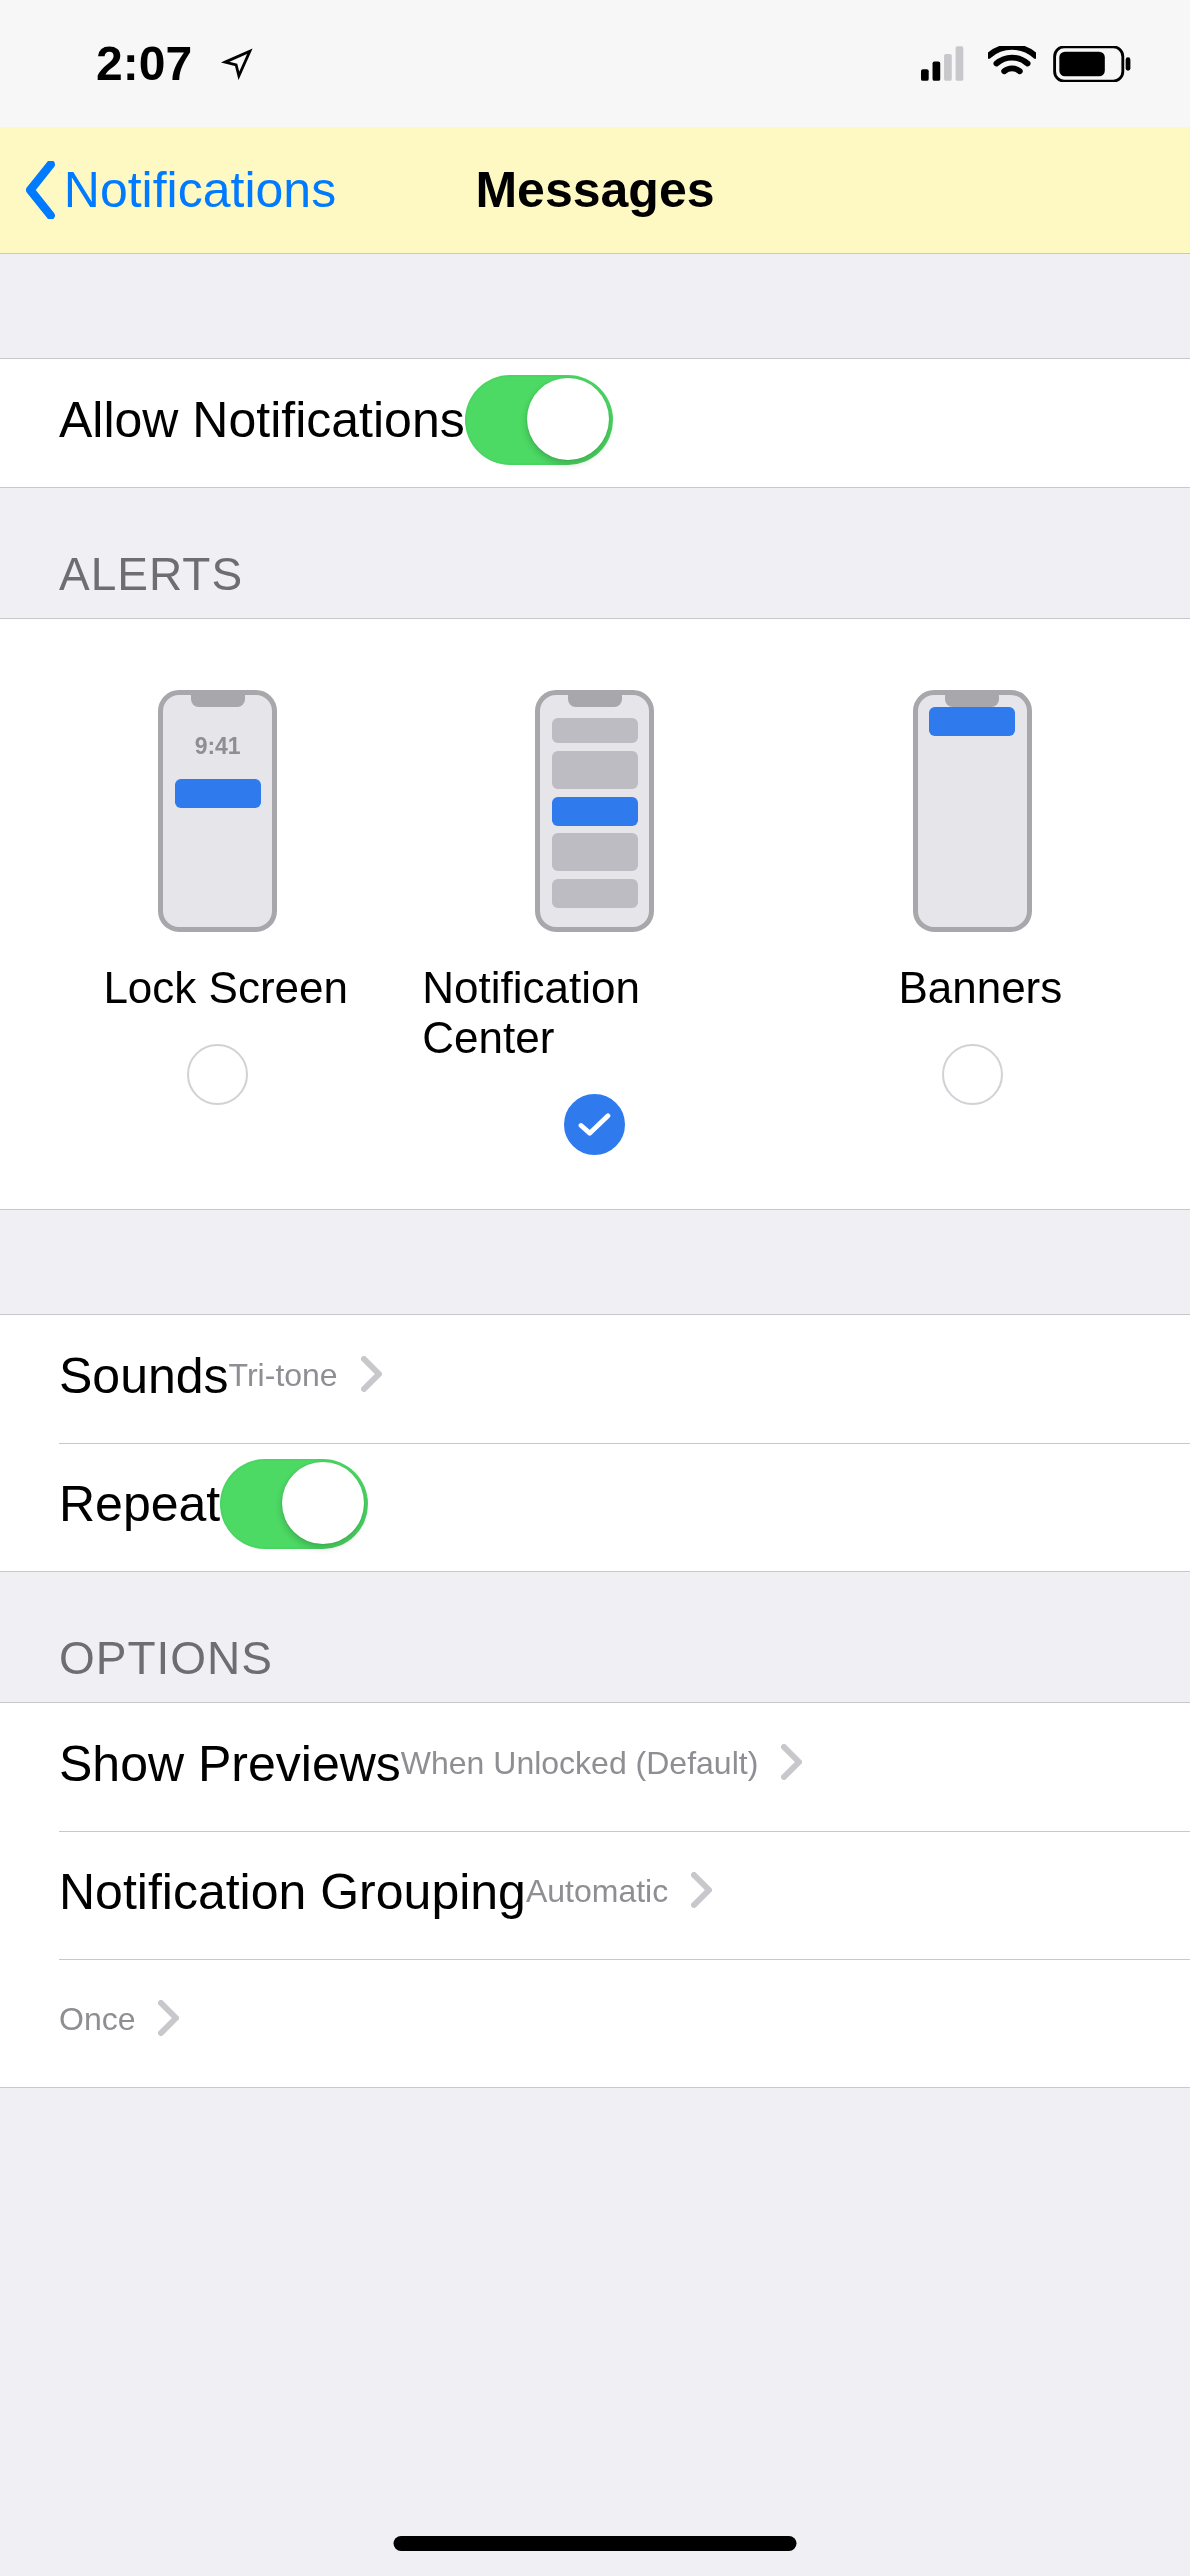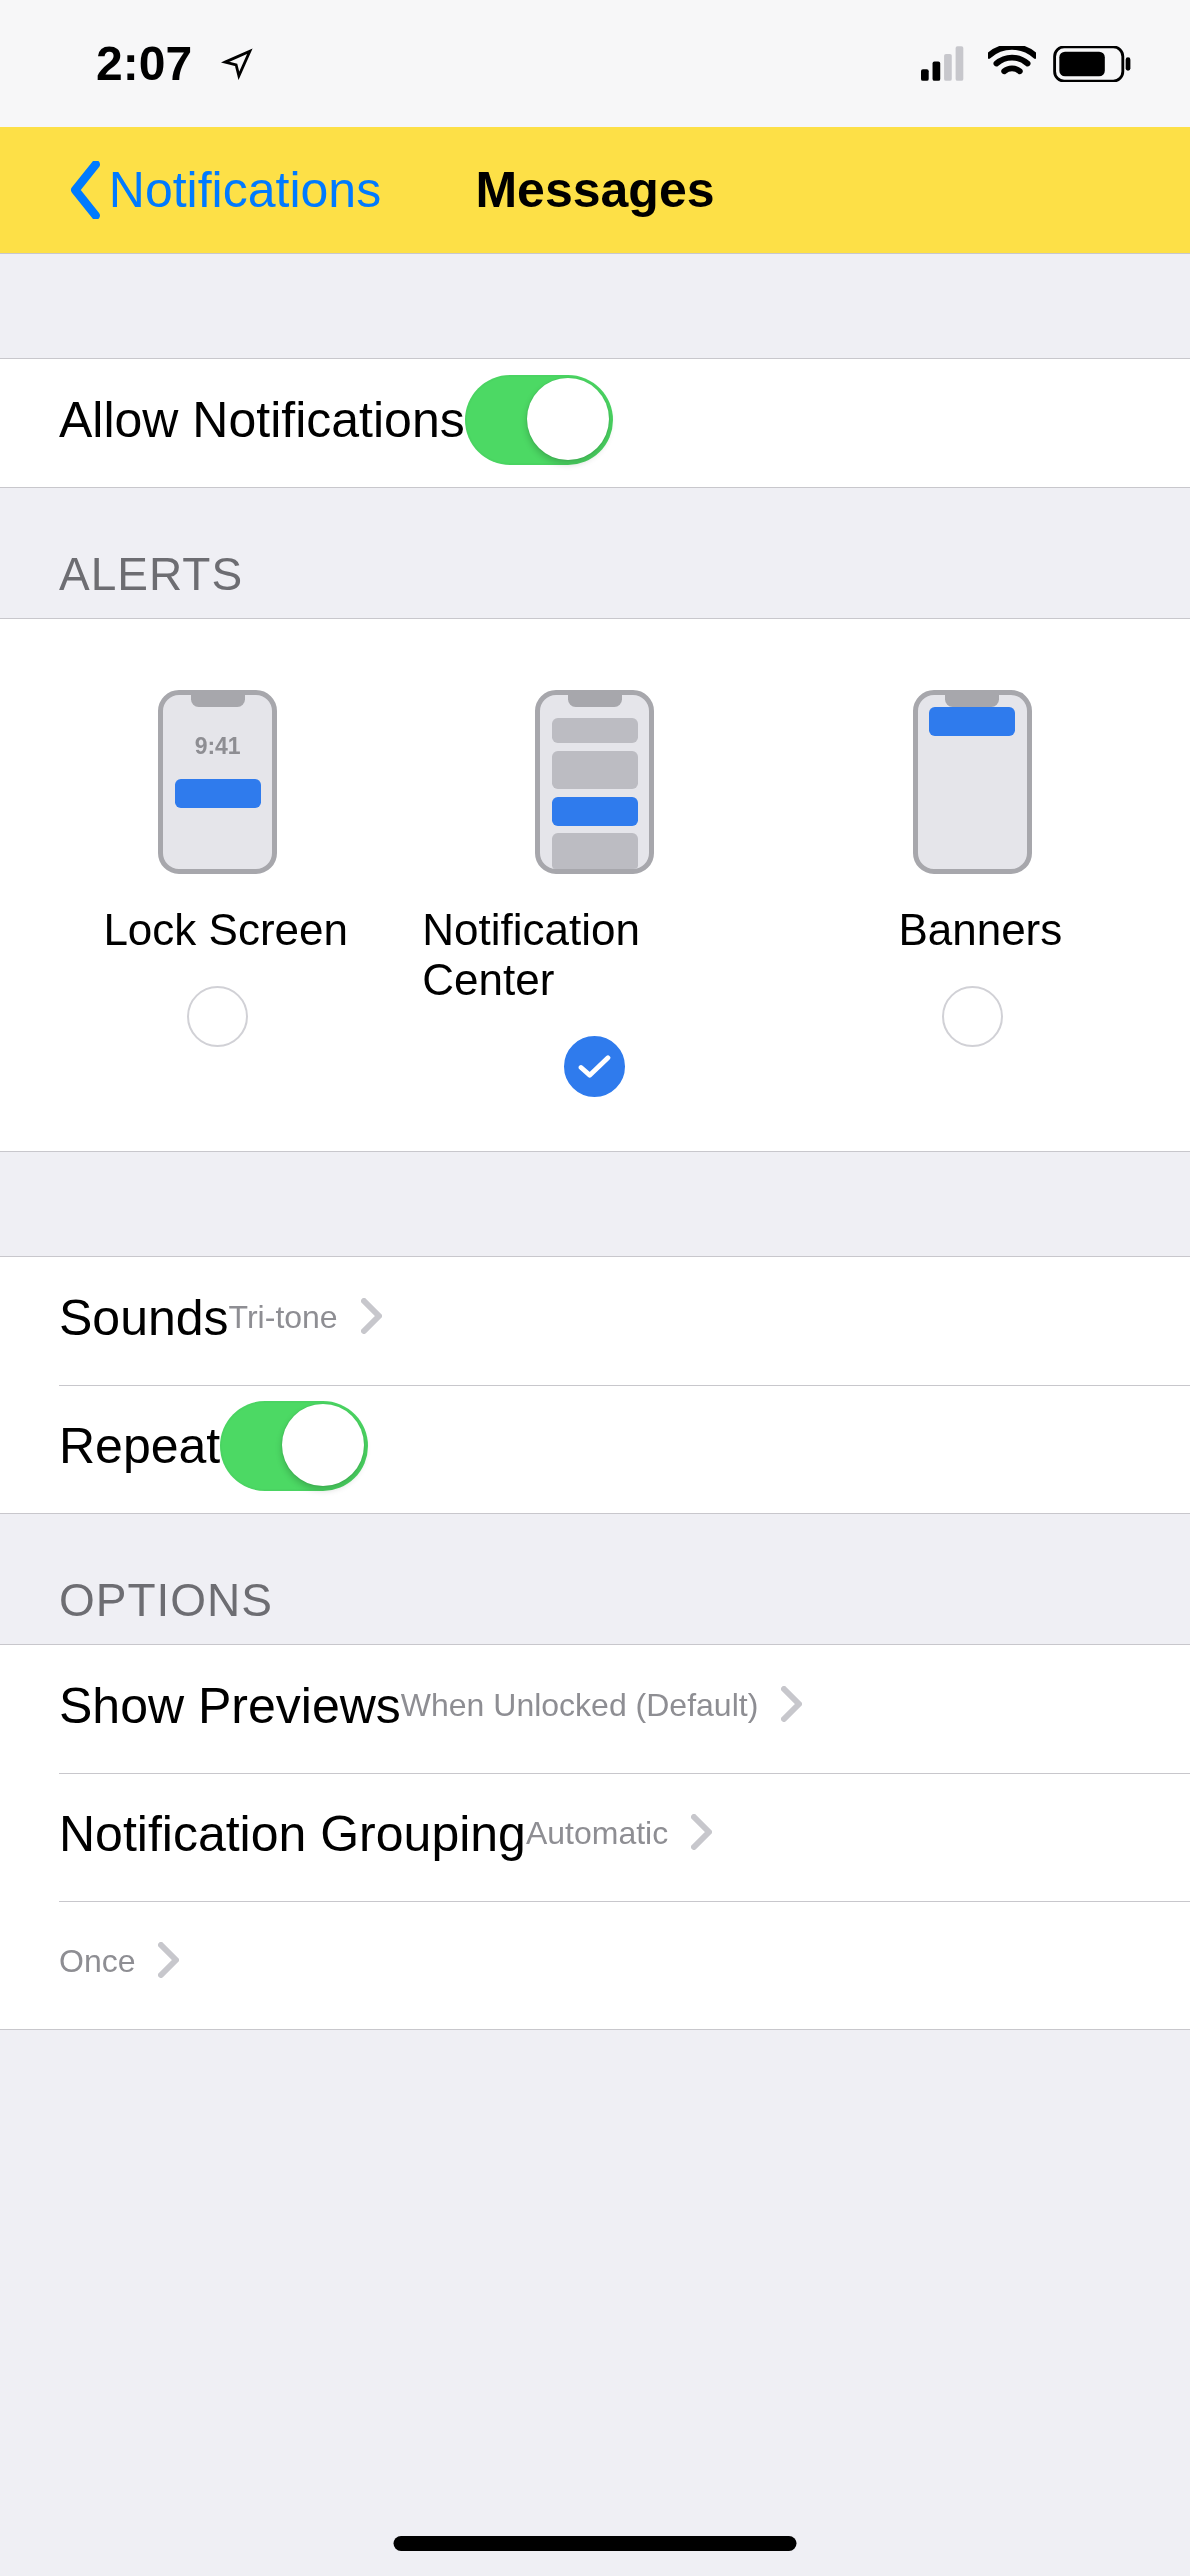--- a/index.html
+++ b/index.html
@@ -22,26 +22,25 @@
     font-weight: 600;
     background: #f7f7f8;
   }
   .status-left { display: flex; align-items: center; gap: 29px; }
   .status-right { display: flex; align-items: center; gap: 17px; }
   .status-right svg { display: block; }
 
   
   .nav-bar {
     height: 127px;
-    background: #fde047;
+    background: #fef9c3;
     border-bottom: 1px solid #c8c7cc;
     position: relative;
     display: flex;
     align-items: center;
-    padding-left: 45px;
   }
   .nav-back {
     display: flex;
     align-items: center;
     gap: 5.8px;
     color: #007aff;
     font-size: 50px;
     padding-left: 23px;
   }
   .nav-back svg { display: block; }
@@ -134,21 +133,21 @@
   }
   .check.on {
     background: #2f7bed;
     border-color: #2f7bed;
   }
   .check.on svg { display: block; }
   .check:not(.on) svg { display: none; }
 
   
   .phone {
-    width: 119px; height: 184px;
+    width: 119px; height: 242px;
     border: 5.8px solid #a7a7ac;
     border-radius: 21px;
     background: #e5e5ea;
     position: relative;
     overflow: hidden;
   }
   .notch {
     position: absolute;
     top: 0; left: 50%; transform: translateX(-50%);
     width: 54px; height: 11.5px;

